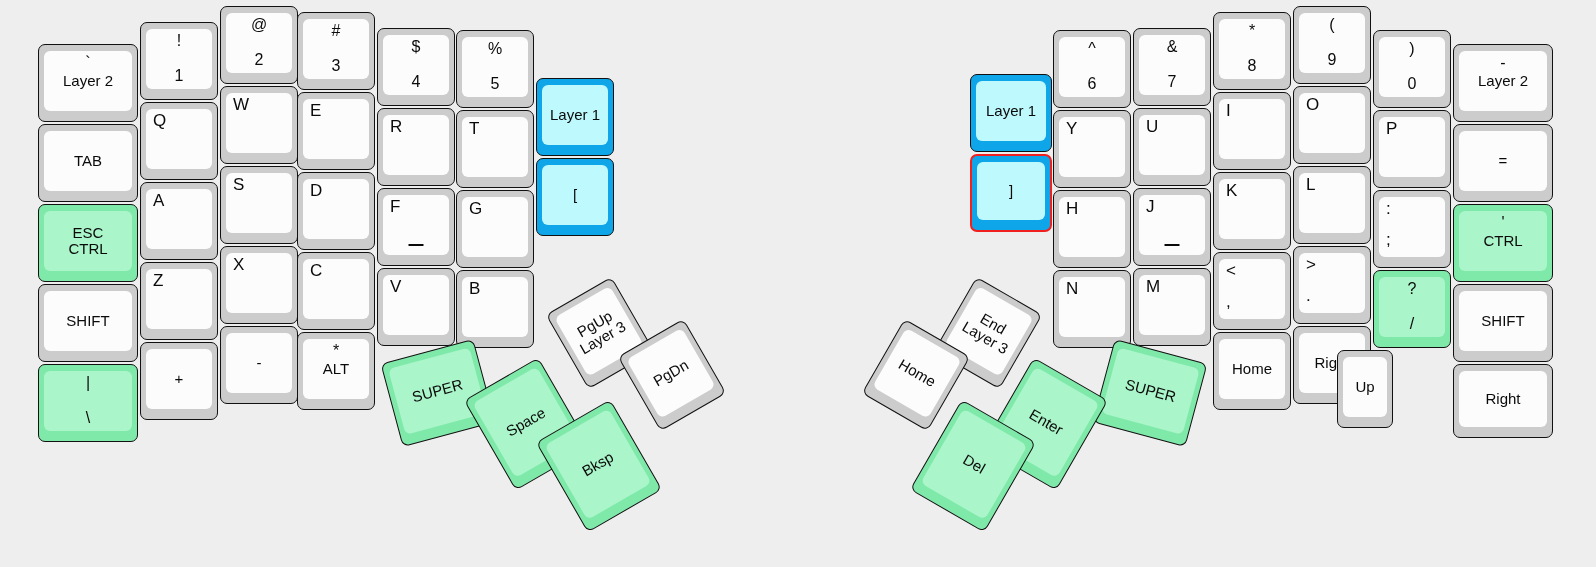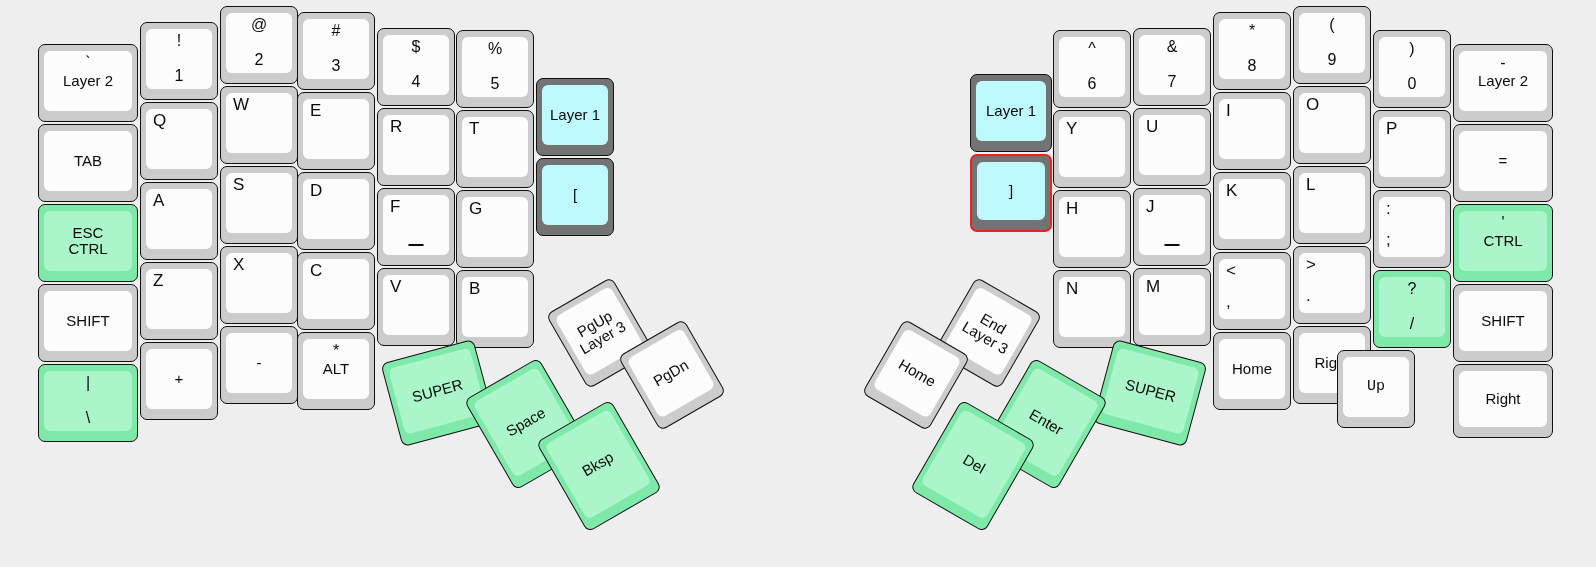--- a/index.html
+++ b/index.html
@@ -29,21 +29,21 @@
   .key > .cap{
     position:relative;
     box-sizing:border-box;
     width:100%;height:100%;
     border-radius:6px;
     background:#fcfcfc;            
     display:block;
   }
   .key.green{background:#7fe9aa;}
   .key.green > .cap{background:#aaf5c9;}
-  .key.blue{background:#737373;}
+  .key.blue{background:#0ea5e9;}
   .key.blue > .cap{background:#befafd;}
   .key.selected{border-color:#f21f1f;border-width:2px;}
 
   
   .lg{
     position:absolute;
     left:0;right:0;
     text-align:center;
     color:#0a0a0a;
     line-height:1.05;
@@ -385,21 +385,21 @@
           <span class="lg tl">:</span>
           <span class="lg bl">;</span>
         </span>
       </div>
       <div class="key green" style="left: 1373px; top: 270px; width: 78px; height: 78px;">
         <span class="cap">
           <span class="lg top">?</span>
           <span class="lg bot">/</span>
         </span>
       </div>
-      <div class="key" style="left: 1337px; top: 350px; width: 78px; height: 78px; font-family: Liberation Mono, monospace;">
+      <div class="key" style="left: 1337px; top: 350px; width: 56px; height: 78px;">
         <span class="cap">
           <span class="lg mid">Up</span>
         </span>
       </div>
       <div class="key" style="left: 1453px; top: 44px; width: 100px; height: 78px;">
         <span class="cap">
           <span class="lg top">-</span>
           <span class="lg mid">Layer 2</span>
         </span>
       </div>

